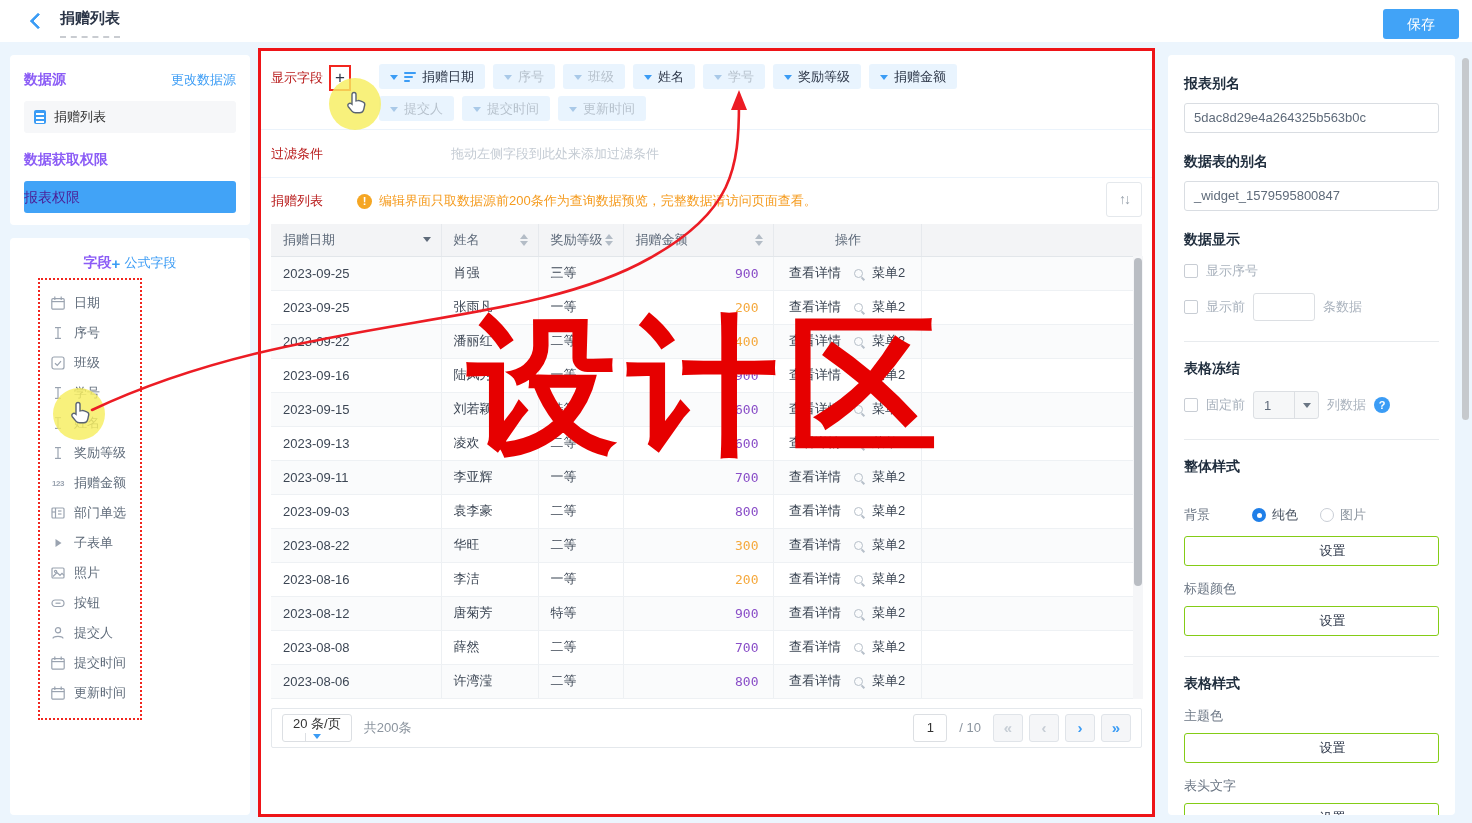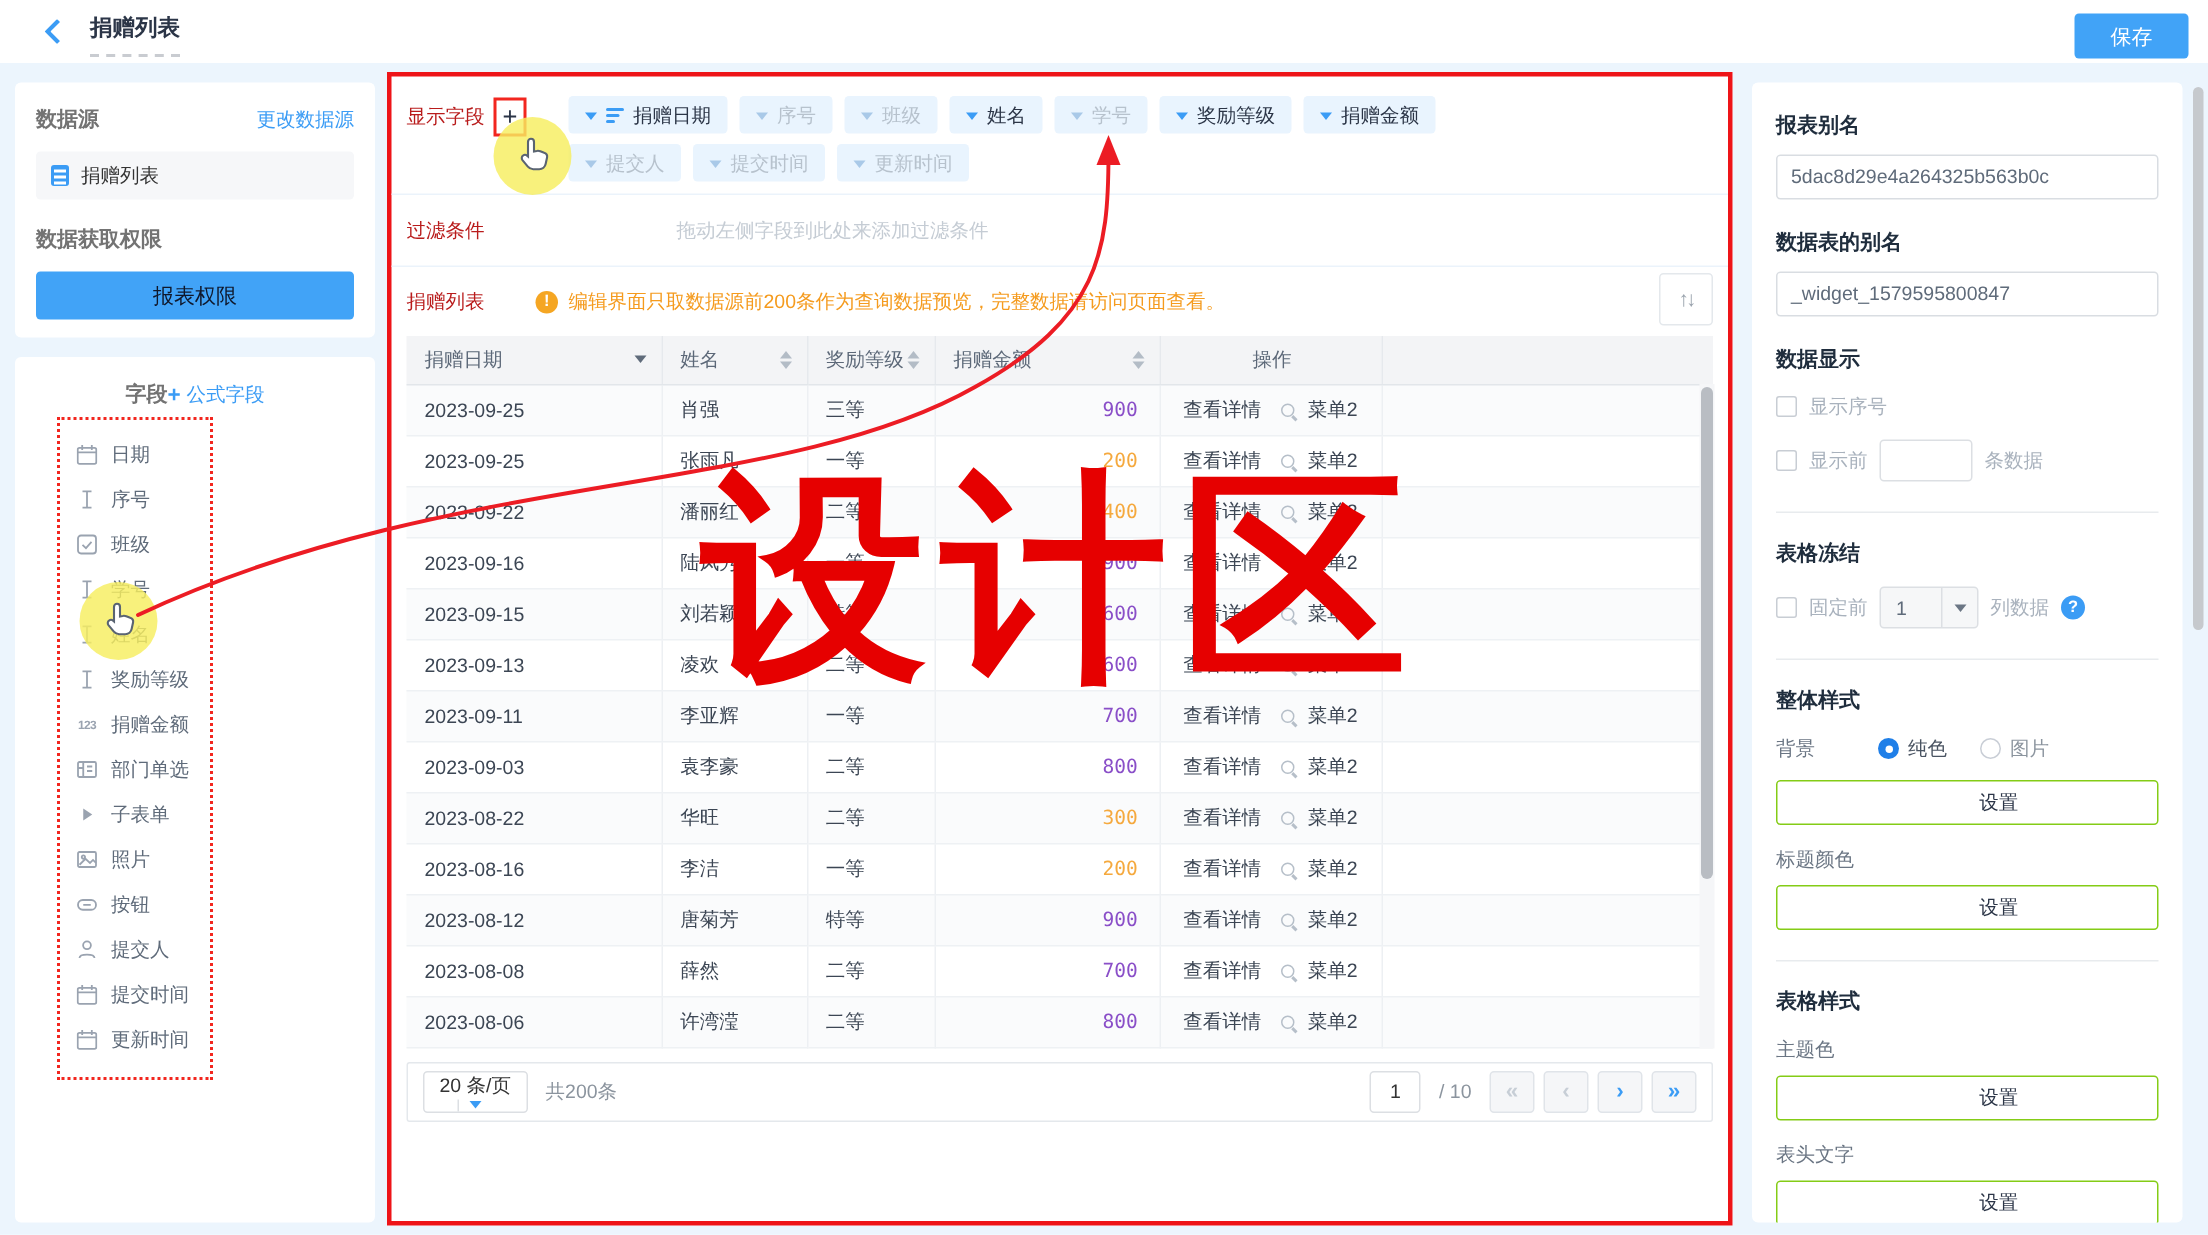--- a/index.html
+++ b/index.html
@@ -12,37 +12,37 @@
   .back-btn { position:absolute; left:28px; top:13px; width:16px; height:16px; cursor:pointer; }
   .back-btn::after { content:""; position:absolute; left:4px; top:2px; width:9px; height:9px;
     border-left:3px solid #3b9cf5; border-bottom:3px solid #3b9cf5; transform:rotate(45deg); border-radius:1px; }
   .page-title { position:absolute; left:60px; top:9px; font-size:15px; font-weight:bold; color:#2b3547;
     padding-bottom:8px; border-bottom:2px dashed #c9ccd1; }
   .save-btn { position:absolute; right:13px; top:9px; width:76px; height:30px; background:#41a3f7; color:#fff;
     font-size:14px; border:none; border-radius:3px; text-align:center; line-height:30px; cursor:pointer; }
 
   
   .panel { position:absolute; background:#fff; border-radius:4px; }
-  .h-bold { font-size:14px; font-weight:bold; color:#737373; }
+  .h-bold { font-size:14px; font-weight:bold; color:#8b5cf6; }
   .link { color:#3b9cf5; font-size:13px; cursor:pointer; }
   .tri { width:0; height:0; border-left:4px solid transparent; border-right:4px solid transparent; display:inline-block; }
   .tri.down { border-top:5px solid currentColor; }
   .tri.up { border-bottom:5px solid currentColor; }
 
   
   #ds-panel { left:10px; top:55px; width:240px; height:170px; padding:16px 14px; }
   .ds-row { display:flex; justify-content:space-between; align-items:center; }
   .ds-item { margin-top:12px; height:32px; background:#f6f7f9; border-radius:3px; display:flex; align-items:center;
     gap:8px; padding:0 10px; font-size:13px; color:#333; cursor:pointer; }
   .doc-icon { position:relative; width:12px; height:14px; background:#3b9cf5; border-radius:2px; flex:0 0 auto; }
   .doc-icon::after { content:""; position:absolute; left:2px; top:3px; width:8px; height:2px; background:#fff;
     box-shadow:0 4px 0 #fff, 0 8px 0 #fff; }
   .perm-title { margin-top:18px; }
-  .perm-btn { margin-top:12px; width:100%; height:32px; background:#41a3f7; color:#0f172a; font-size:14px;
-    border:none; border-radius:3px; text-align:center; line-height:32px; cursor:pointer; }
+  .perm-btn { margin-top:12px; width:100%; height:32px; background:#41a3f7; color:#4c1d95; font-size:14px;
+    border:none; border-radius:3px; line-height:32px; cursor:pointer; }
 
   
   #field-panel { left:10px; top:238px; width:240px; height:577px; padding:16px 14px; }
   .fp-head { display:flex; justify-content:center; align-items:center; }
   .formula-link { display:flex; align-items:center; gap:4px; }
   .plus-glyph { font-size:15px; font-weight:bold; }
   .field-box { position:absolute; left:28px; top:40px; width:104px; height:442px;
     border:2px dotted #f2261f; padding:8px 0 0 0; }
   .field-item { display:flex; align-items:center; gap:8px; height:30px; padding-left:10px;
     font-size:13px; color:#5f6b7a; cursor:grab; white-space:nowrap; }
@@ -134,21 +134,21 @@
   .inline-input { width:62px; height:28px; border:1px solid #dcdfe3; border-radius:3px; background:#fff; }
   .divider { height:1px; background:#e8ebee; margin:20px 0 18px; }
   .mini-select { height:28px; border:1px solid #dcdfe3; border-radius:3px; background:#f6f7f8; display:flex;
     align-items:center; cursor:pointer; }
   .mini-select .val { width:40px; padding-left:10px; font-size:13px; color:#5f6b7a; }
   .mini-select .caret-cell { width:24px; height:100%; border-left:1px solid #dcdfe3; display:flex;
     align-items:center; justify-content:center; color:#6b7684; }
   .help-ic { width:16px; height:16px; border-radius:50%; background:#3b9cf5; color:#fff; font-size:11px;
     font-weight:bold; text-align:center; line-height:16px; cursor:pointer; }
   .help-ic::after { content:"?"; }
-  .style-row { display:flex; align-items:center; margin:14px 0 12px; font-size:13px; }
+  .style-row { display:flex; align-items:center; margin:30px 0 12px; font-size:13px; }
   .style-row .sl { color:#6b7684; width:68px; }
   .radio-row { display:flex; align-items:center; gap:6px; margin-right:22px; cursor:pointer; }
   .radio { width:14px; height:14px; border-radius:50%; background:#fff; border:1px solid #c9ced6; position:relative; }
   .radio.checked { border:none; background:#1f7fe8; }
   .radio.checked::after { content:""; position:absolute; left:4.5px; top:4.5px; width:5px; height:5px;
     border-radius:50%; background:#fff; }
   .radio-lbl { color:#4a5462; } .radio-row.off .radio-lbl { color:#8b949e; }
   .set-btn { width:255px; height:30px; border:1px solid #84cc16; border-radius:3px; background:#fff;
     font-size:13px; color:#2b3547; text-align:center; line-height:28px; cursor:pointer;padding-left:42px; }
   .sub-lbl { font-size:13px; color:#6b7684; margin:14px 0 8px; }

